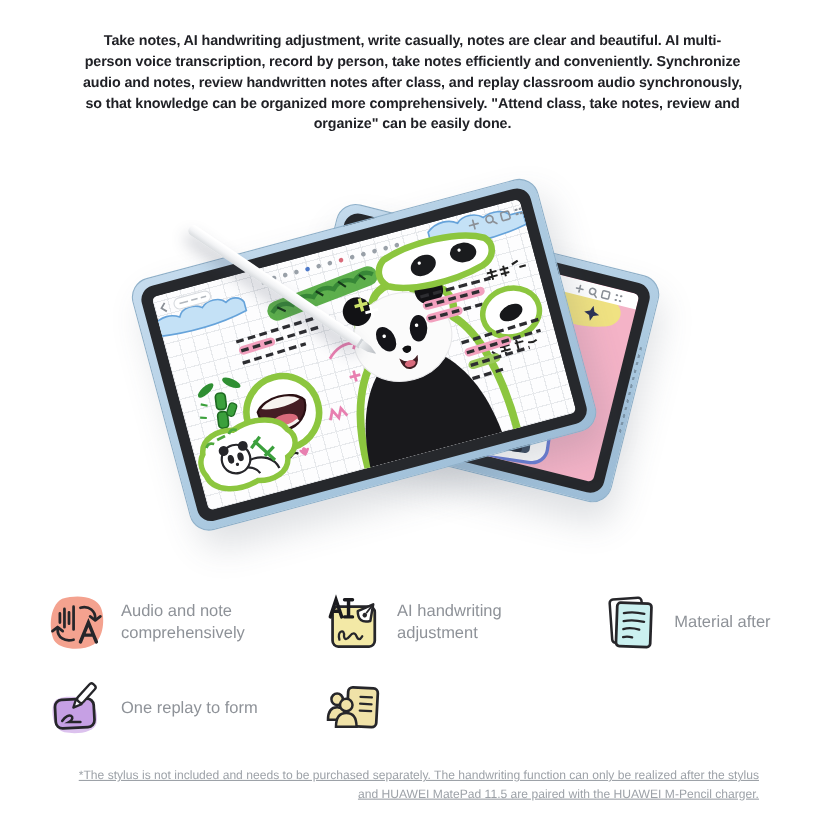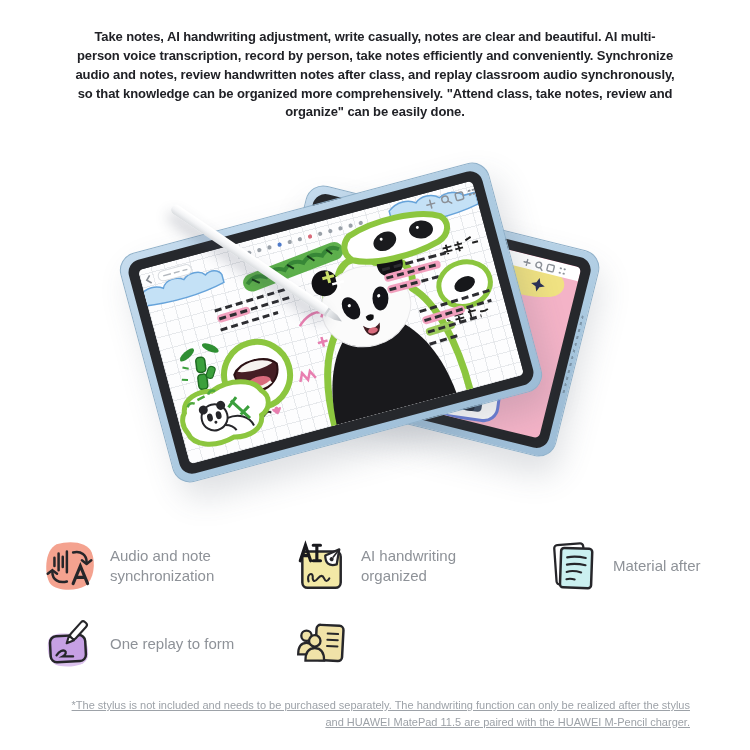--- a/index.html
+++ b/index.html
@@ -318,40 +318,40 @@
         <g stroke="#26262a" stroke-width="2.4" stroke-linecap="round" fill="none">
           <path d="M12 17 v8 M16 13 v16 M20 16 v10 M24 11 v20"></path>
           <path d="M30 12 C38 10 43 15 43 21"></path>
           <path d="M43 23 l-4.5 -3.5 M43 23 l4.5 -3.5"></path>
           <path d="M24 40 C16 42 10 38 10 31"></path>
           <path d="M10 29 l-4.5 3.5 M10 29 l4.5 3.5"></path>
           <path d="M30 42 L37 25 L44 42 M32.5 36 H41.5" stroke-width="3"></path>
         </g>
       </svg>
     </span>
-    <span class="flabel">Audio and note synchronization</span>
+    <span class="flabel">Audio and note comprehensively</span>
   </div>
 
   <div class="feature">
     <span class="ficon">
       <svg viewBox="0 0 54 50">
         <rect x="9" y="11" width="37" height="35" rx="5" fill="#F3E9A6" stroke="#26262a" stroke-width="2.4"></rect>
         <g stroke="#1a1a1e" stroke-width="3" fill="none" stroke-linecap="round">
           <path d="M7 20 L12 5 L17 20 M9 15 H15.5"></path>
           <path d="M23 5 V20 M19.5 5 H26.5 M19.5 20 H26.5"></path>
         </g>
         <g transform="rotate(38 36 20)">
           <path d="M36 6 L43 19 Q36 28 29 19 Z" fill="#ffffff" stroke="#26262a" stroke-width="2.2" stroke-linejoin="round"></path>
           <circle cx="36" cy="18" r="2" fill="#26262a"></circle>
           <path d="M36 8 V16" stroke="#26262a" stroke-width="1.6"></path>
         </g>
         <path d="M15 40 c-2 -8 5 -10 4 -3 q1 5 5 0 t6 0 t5 0" stroke="#26262a" stroke-width="2" fill="none" stroke-linecap="round"></path>
       </svg>
     </span>
-    <span class="flabel">AI handwriting organized</span>
+    <span class="flabel">AI handwriting adjustment</span>
   </div>
 
 
   <div class="feature">
     <span class="ficon">
       <svg viewBox="0 0 54 50">
         <rect x="10" y="4" width="28" height="38" rx="3" fill="#ffffff" stroke="#26262a" stroke-width="2.2" transform="rotate(-4 24 23)"></rect>
         <rect x="15" y="8" width="30" height="38" rx="3" fill="#CBF0F0" stroke="#26262a" stroke-width="2.4" transform="rotate(2 30 27)"></rect>
         <g stroke="#26262a" stroke-width="2" fill="none" stroke-linecap="round" transform="rotate(2 30 27)">
           <path d="M21 17 q8 -2 18 0 M21 24 q8 -2 18 0 M21 31 q6 -2 14 0 M21 38 q4 -1 8 0"></path>

